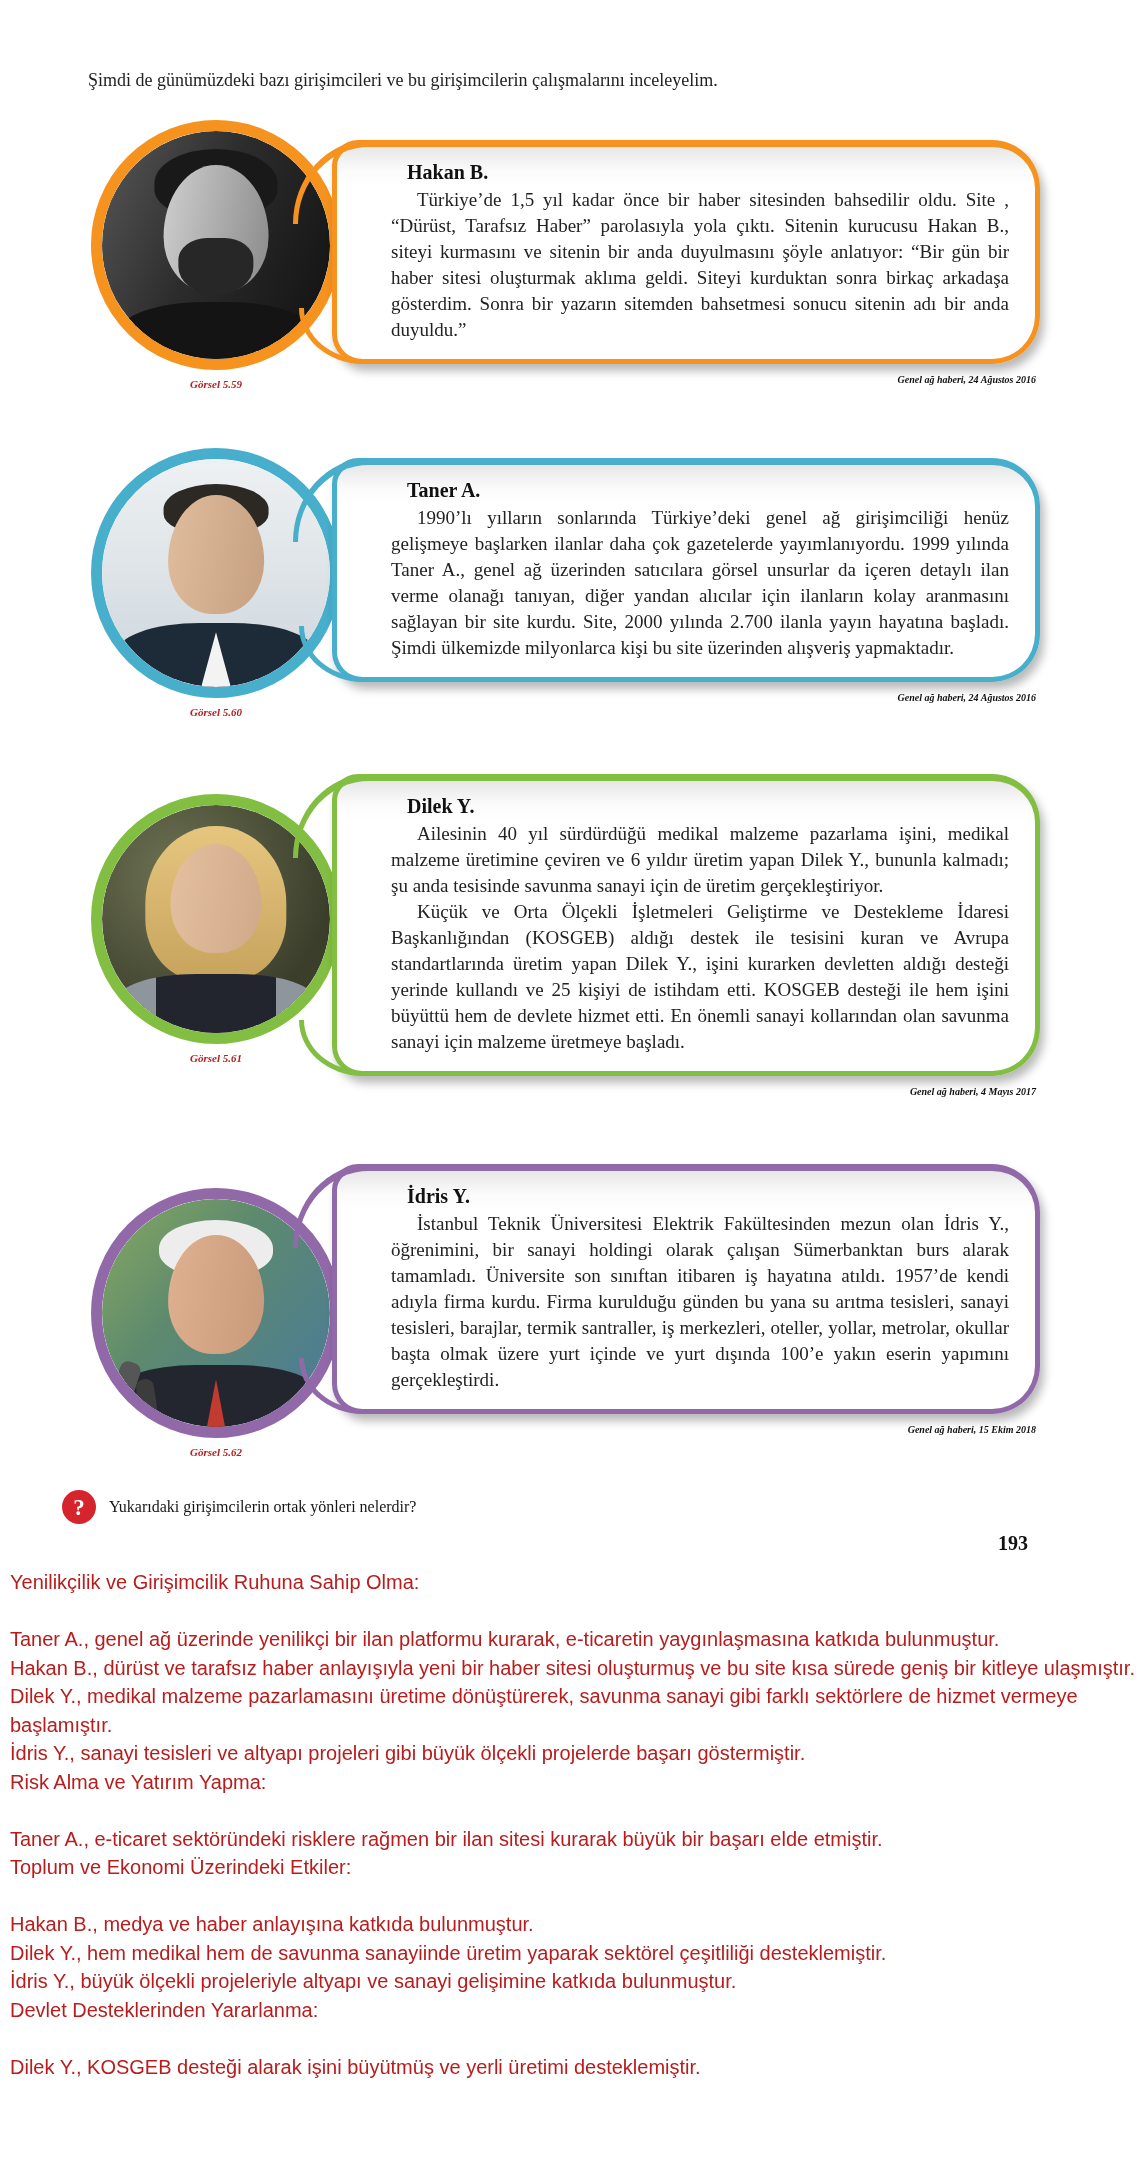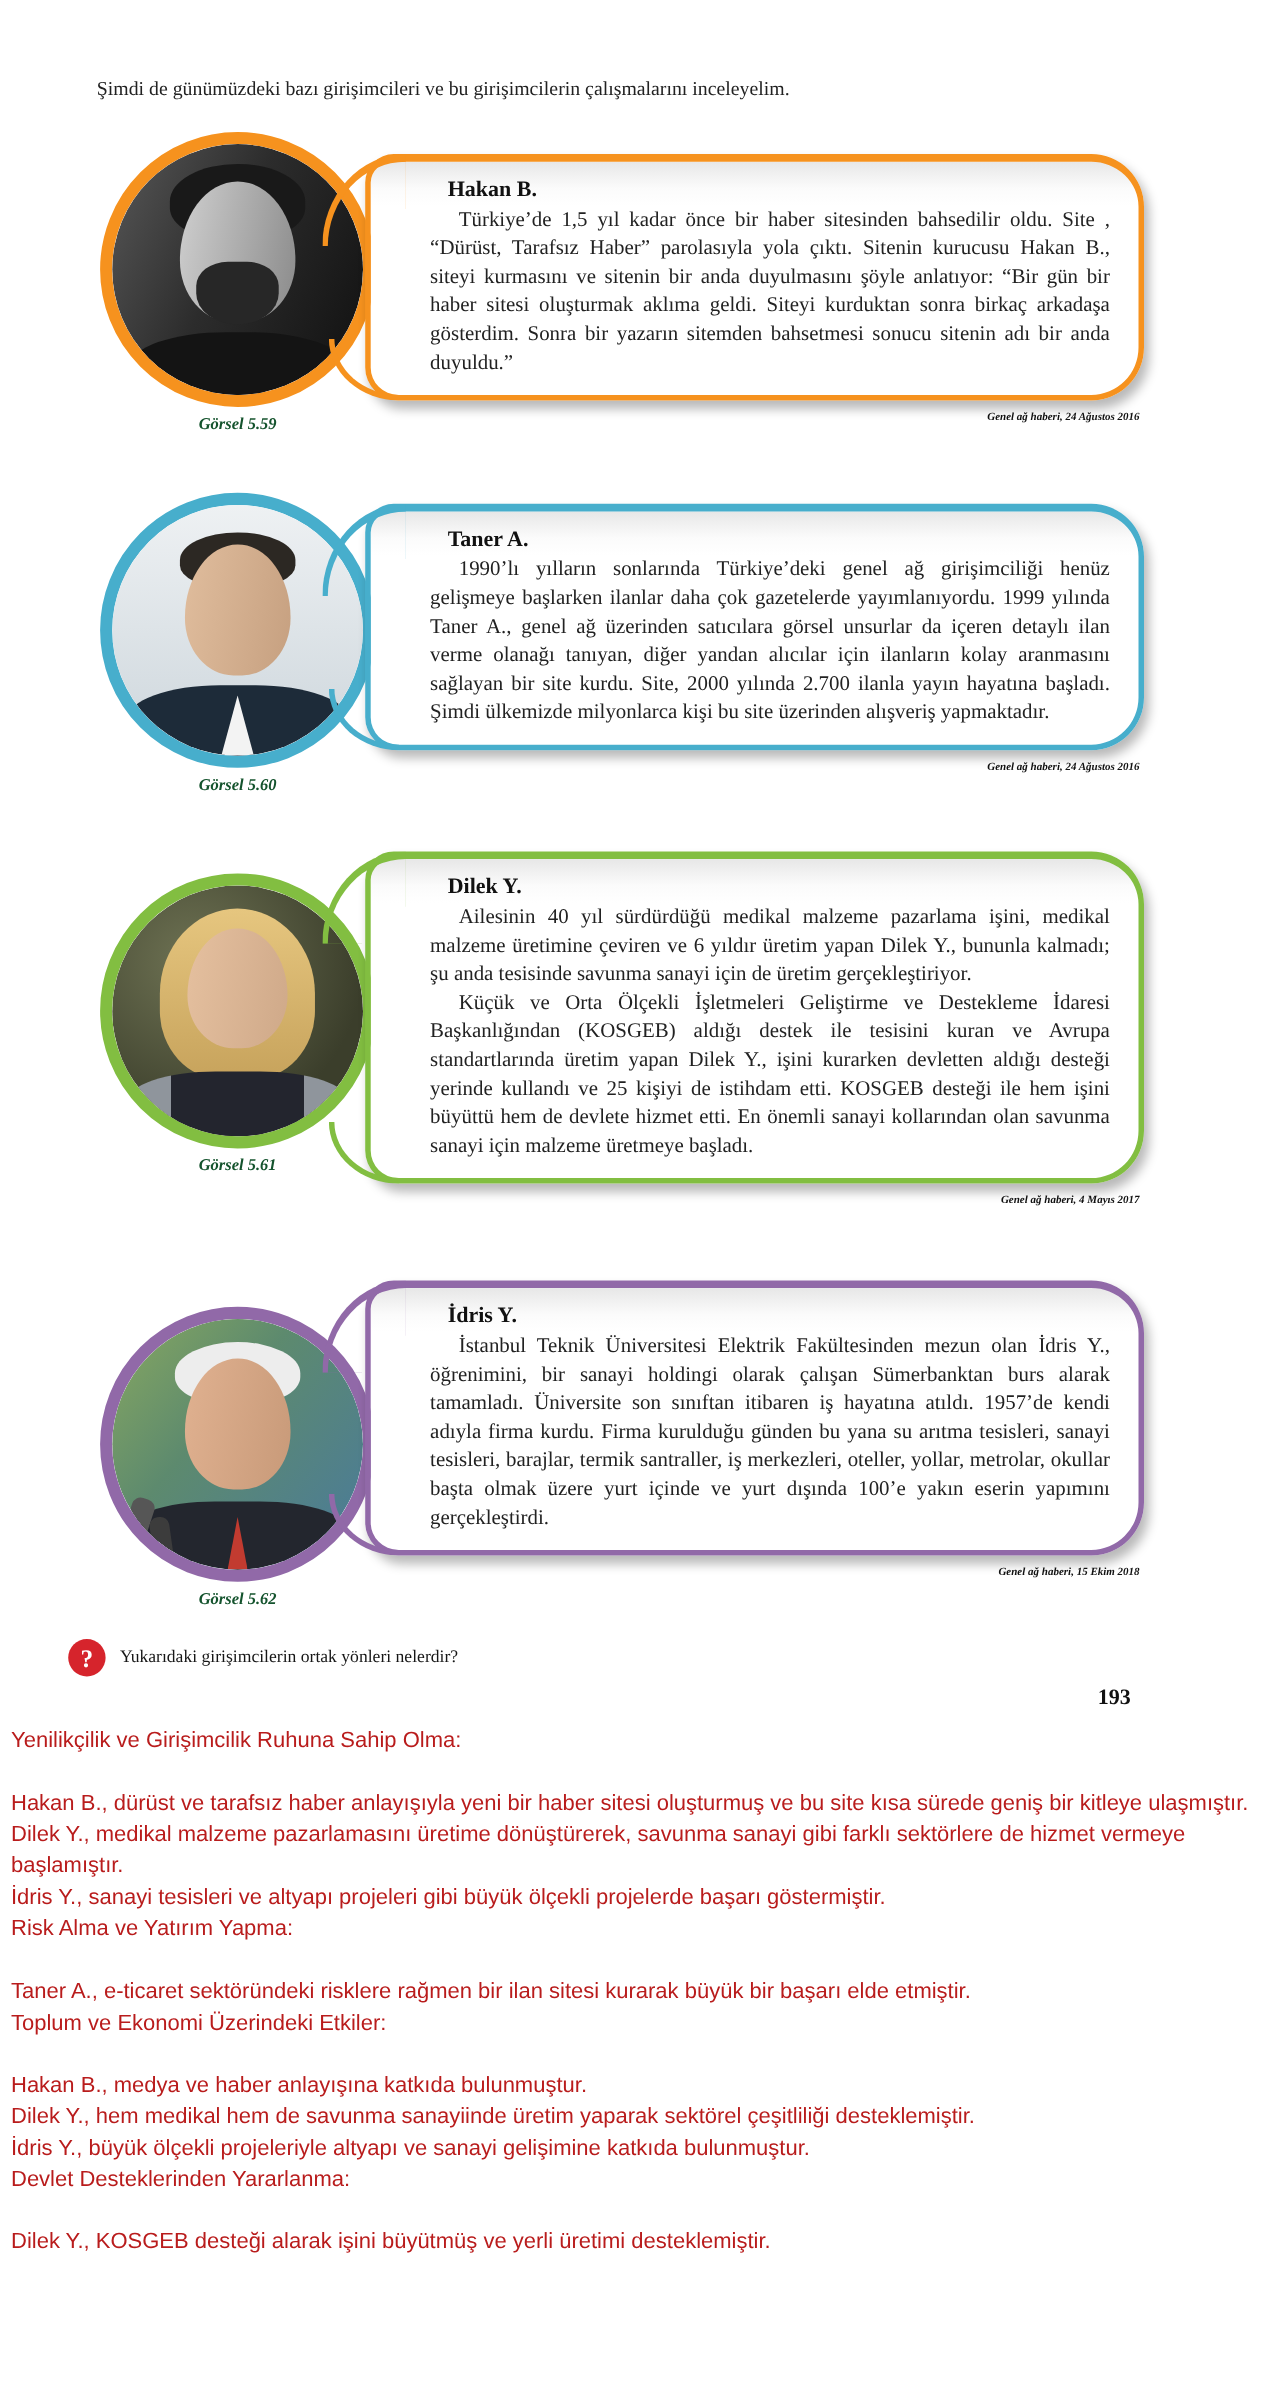--- a/index.html
+++ b/index.html
@@ -42,21 +42,21 @@
   .p3 .torso { left:50%; bottom:-4%; width:88%; height:30%; transform:translateX(-50%); background:linear-gradient(90deg,#8f959c 0 20%,#23252e 20% 80%,#8f959c 80%); border-radius:40% 40% 0 0; }
 
   .p4 { background:linear-gradient(130deg,#88a860 0%,#5d8a6e 40%,#497a9c 100%); }
   .p4 .hair  { left:50%; top:9%; width:50%; height:25%; transform:translateX(-50%); background:#ededed; border-radius:50% 50% 44% 44%; }
   .p4 .head  { left:50%; top:16%; width:42%; height:52%; transform:translateX(-50%); background:linear-gradient(100deg,#e0b190,#c89a79); border-radius:50% 50% 46% 46%/56% 56% 44% 44%; }
   .p4 .torso { left:50%; bottom:-4%; width:90%; height:31%; transform:translateX(-50%); background:#23262e; border-radius:40% 40% 0 0; }
   .p4 .tie   { left:50%; bottom:0; width:8%; height:21%; transform:translateX(-50%); background:#c23b30; clip-path:polygon(50% 0,100% 100%,0 100%); }
   .p4 .mic   { left:5%; bottom:3%; width:9%; height:26%; background:#565656; border-radius:8px; transform:rotate(18deg); }
   .p4 .mic2  { left:16%; bottom:1%; width:8%; height:20%; background:#3c3c3c; border-radius:8px; transform:rotate(-8deg); }
 
-  .caption { margin-top:8px; font-weight:bold; font-style:italic; font-size:15px; color:#14532d; }
+  .caption { margin-top:8px; font-weight:bold; font-style:italic; font-size:11px; color:#b91c1c; }
 
   .box-col { position:absolute; left:332px; right:108px; z-index:2; }
   .bubble {
     position:relative;
     background:linear-gradient(180deg,#e7e7e7 0px,#fbfbfb 24px,#ffffff 40px);
     border:5px solid var(--c); border-top-width:7px;
     border-radius:26px 48px 48px 30px;
     padding:12px 26px 16px 54px;
     box-shadow:4px 7px 10px rgba(0,0,0,0.28);
   }
@@ -186,20 +186,21 @@
 <div class="question">
   <div class="q-icon">?</div>
   <div class="q-text">Yukarıdaki girişimcilerin ortak yönleri nelerdir?</div>
 </div>
 
 <div class="page-number">193</div>
 
 <div class="answers">
   <p>Yenilikçilik ve Girişimcilik Ruhuna Sahip Olma:</p>
   <p></p>
+  <p>Taner A., genel ağ üzerinde yenilikçi bir ilan platformu kurarak, e-ticaretin yaygınlaşmasına katkıda bulunmuştur.</p>
   <p>Hakan B., dürüst ve tarafsız haber anlayışıyla yeni bir haber sitesi oluşturmuş ve bu site kısa sürede geniş bir kitleye ulaşmıştır.</p>
   <p>Dilek Y., medikal malzeme pazarlamasını üretime dönüştürerek, savunma sanayi gibi farklı sektörlere de hizmet vermeye başlamıştır.</p>
   <p>İdris Y., sanayi tesisleri ve altyapı projeleri gibi büyük ölçekli projelerde başarı göstermiştir.</p>
   <p>Risk Alma ve Yatırım Yapma:</p>
   <p></p>
   <p>Taner A., e-ticaret sektöründeki risklere rağmen bir ilan sitesi kurarak büyük bir başarı elde etmiştir.</p>
   <p>Toplum ve Ekonomi Üzerindeki Etkiler:</p>
   <p></p>
   <p>Hakan B., medya ve haber anlayışına katkıda bulunmuştur.</p>
   <p>Dilek Y., hem medikal hem de savunma sanayiinde üretim yaparak sektörel çeşitliliği desteklemiştir.</p>

